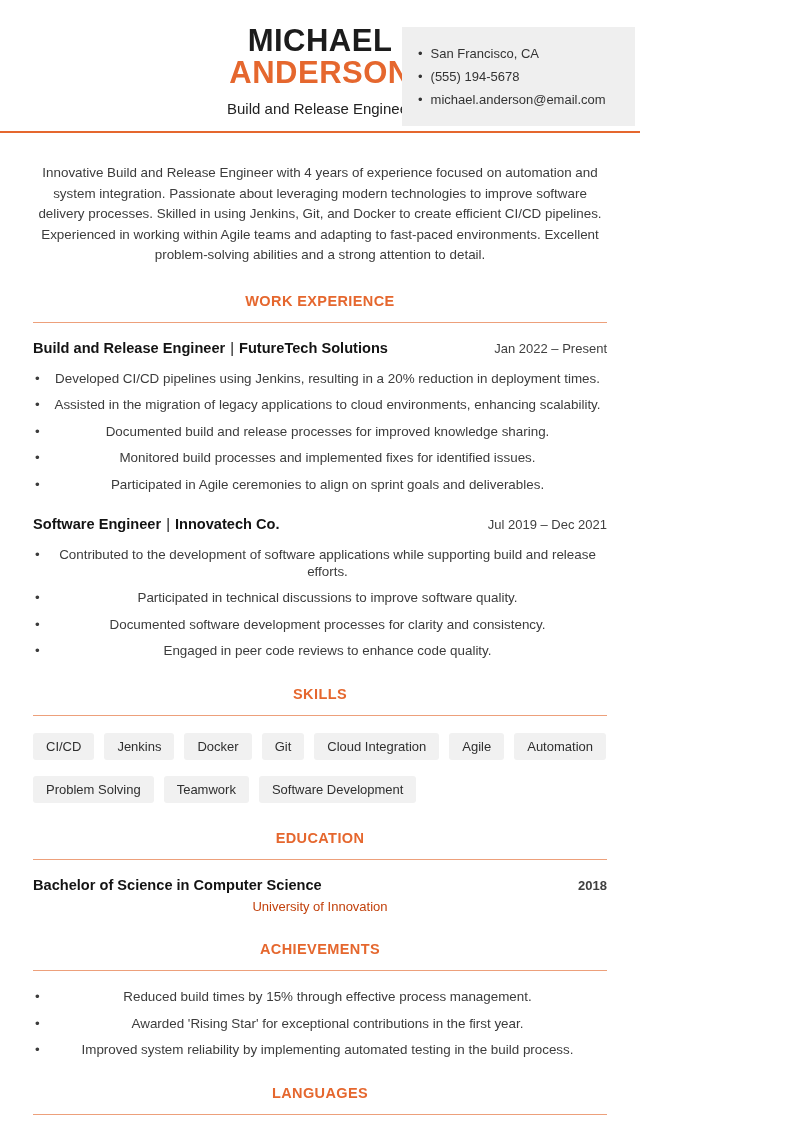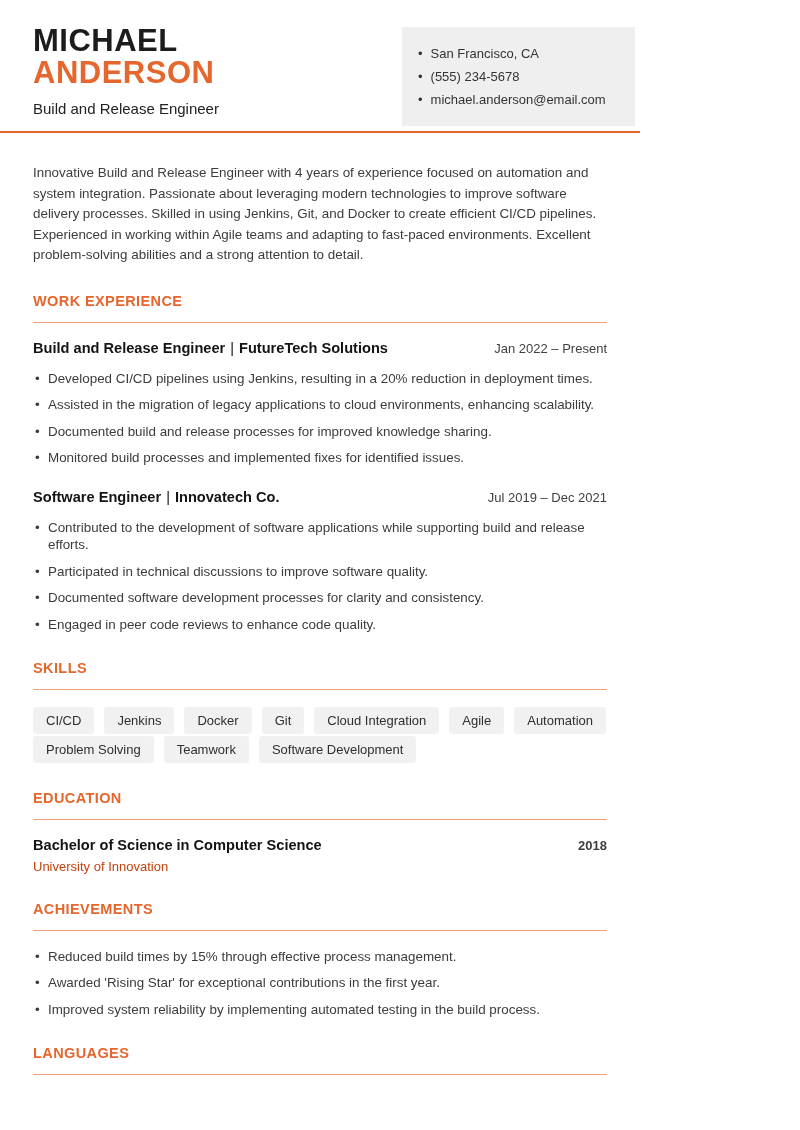--- a/index.html
+++ b/index.html
@@ -10,21 +10,21 @@
     --tag-bg: #F1F1F1;
     --text: #3C3C3C;
     --heading: #1C1C1C;
   }
   html, body { background:#ffffff; }
   body {
     width:800px; height:1130px; margin:0 auto; position:relative;
     font-family:"Liberation Sans", sans-serif; color:var(--text);
     overflow:hidden;
   }
-  .page { width:640px; height:1130px; background:#ffffff; }
+  .page { width:640px; height:1130px; background:#ffffff;text-align:center; }
 
   
   .header { position:relative; height:133px; padding:25px 33px 0 33px; border-bottom:2px solid var(--accent); }
   .name-first, .name-last {
     font-size:31px; font-weight:bold; letter-spacing:0.5px; line-height:32px; color:var(--heading);
   }
   .name-last { color:var(--accent); }
   .header-job-title { margin-top:11px; font-size:15px; color:#222222; }
   .contact-card {
     position:absolute; top:27px; right:5px; width:233px;
@@ -50,21 +50,21 @@
   .job-dates { font-size:13px; color:#3f3f3f; white-space:nowrap; }
 
   ul.bullets { list-style:none; margin-top:14px; }
   ul.bullets li {
     position:relative; padding-left:15px; margin-bottom:9.5px;
     font-size:13.4px; line-height:17px; color:var(--text);
   }
   ul.bullets li::before { content:"\2022"; position:absolute; left:2px; top:0; color:#3c3c3c; }
 
   
-  .tags { display:flex; flex-wrap:wrap; gap:2px 10px; margin-top:17px; }
+  .tags { display:flex; flex-wrap:wrap; gap:16px 10px; margin-top:17px; }
   .tag {
     background:var(--tag-bg); color:#2f2f2f; font-size:13px;
     padding:7px 13px; border-radius:3px; line-height:13px;
   }
 
   
   .edu-entry { margin-top:17px; }
   .edu-row { display:flex; justify-content:space-between; align-items:baseline; }
   .edu-degree { font-size:14.6px; font-weight:bold; color:#141414; }
   .edu-year { font-size:13px; color:#3f3f3f;font-weight:bold; }
@@ -80,21 +80,21 @@
     <div class="name-last">ANDERSON</div>
     <div class="header-job-title">Build and Release Engineer</div>
 
     <div class="contact-card">
       <div class="contact-item">
         <span class="contact-bullet">•</span>
         <span>San Francisco, CA</span>
       </div>
       <div class="contact-item">
         <span class="contact-bullet">•</span>
-        <span>(555) 234-5678</span>
+        <span>(555) 194-5678</span>
       </div>
       <div class="contact-item">
         <span class="contact-bullet">•</span>
         <span>michael.anderson@email.com</span>
       </div>
     </div>
   </header>
 
   <main class="main">
 
@@ -117,20 +117,21 @@
 
                 <li>Developed CI/CD pipelines using Jenkins, resulting in a 20% reduction in deployment times.</li>
 
                 <li>Assisted in the migration of legacy applications to cloud environments, enhancing scalability.</li>
 
 
                 <li>Documented build and release processes for improved knowledge sharing.</li>
 
                 <li>Monitored build processes and implemented fixes for identified issues.</li>
 
+                <li>Participated in Agile ceremonies to align on sprint goals and deliverables.</li>
               </ul>
           </div>
 
           <div class="job">
             <div class="job-header">
               <div class="job-title">
                 <span>Software Engineer</span><span class="pipe">|</span><span>Innovatech Co.</span>
               </div>
               <div class="job-dates">Jul 2019 – Dec 2021</div>
             </div>

